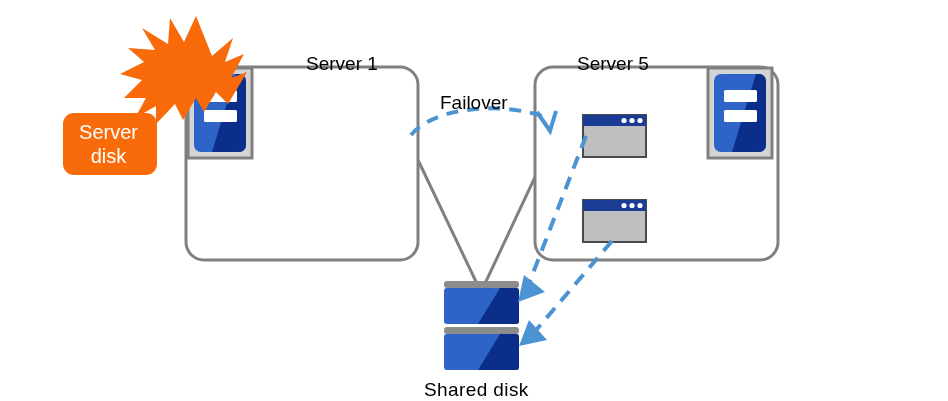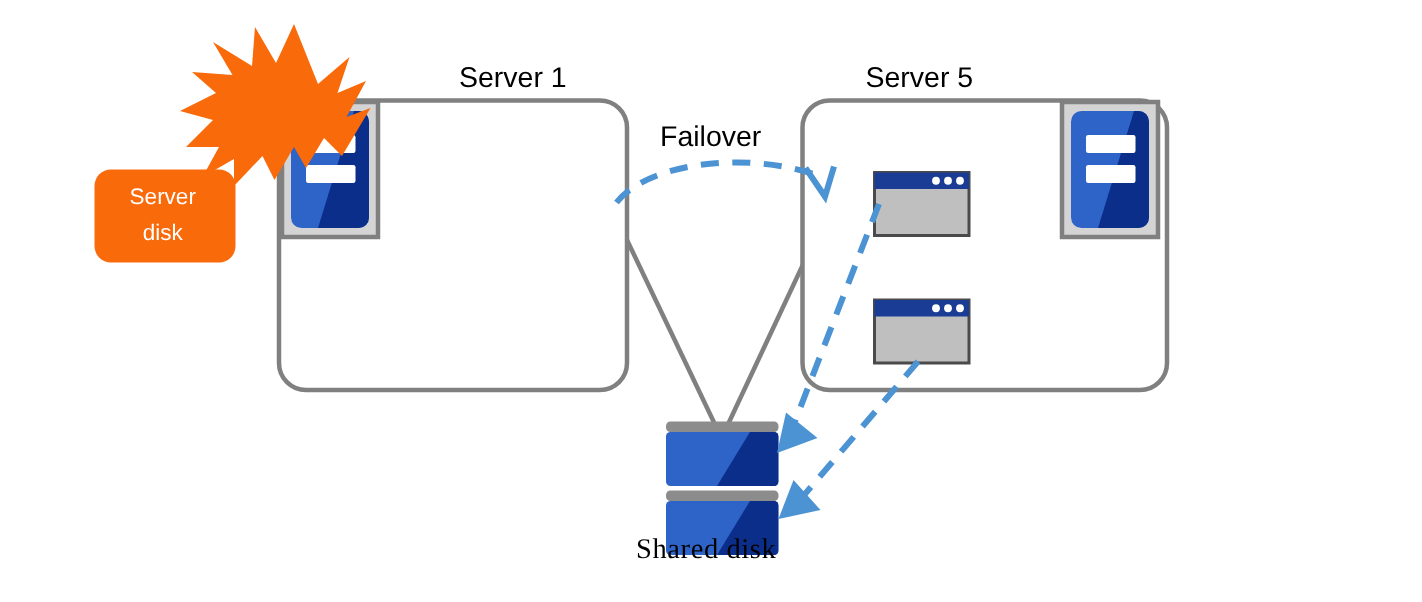--- a/index.html
+++ b/index.html
@@ -24,39 +24,40 @@
     width: 948px;
     height: 401px;
   }
   .lbl {
     position: absolute;
     color: #000000;
     font-size: 19px;
     line-height: 22px;
     white-space: nowrap;
     font-family: "Liberation Sans", sans-serif;
+    margin-top: 11px;
   }
   #lbl-server1 { left: 306px; top: 42px; }
   #lbl-server2 { left: 577px; top: 42px; }
   #lbl-failover { left: 440px; top: 81px; }
   #lbl-appa { left: 570px; top: 88px; letter-spacing: 0.4px; }
   #lbl-appb { left: 570px; top: 173px; letter-spacing: 0.4px; }
-  #lbl-shareddisk { left: 424px; top: 356px; letter-spacing: 0.4px; font-family: Liberation Serif, serif; }
+  #lbl-shareddisk { left: 424px; top: 368px; letter-spacing: 0.4px; }
   #lbl-serverdown {
     position: absolute;
     left: 63px;
     top: 113px;
     width: 91px;
     height: 62px;
     display: flex;
     flex-direction: column;
     align-items: center;
     justify-content: center;
     color: #ffffff;
-    font-size: 15px;
+    font-size: 20px;
     line-height: 24px;
     font-family: "Liberation Sans", sans-serif;
     text-align: center;
     pointer-events: none;
   }
 </style>
 </head>
 <body>
 
 <div id="canvas">

